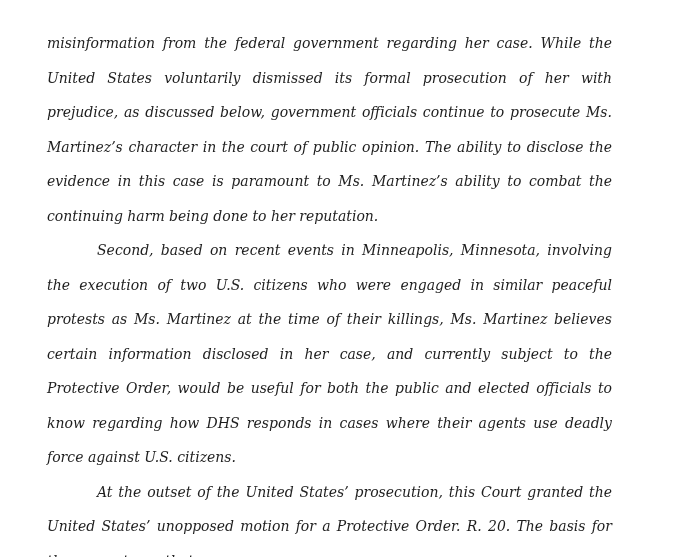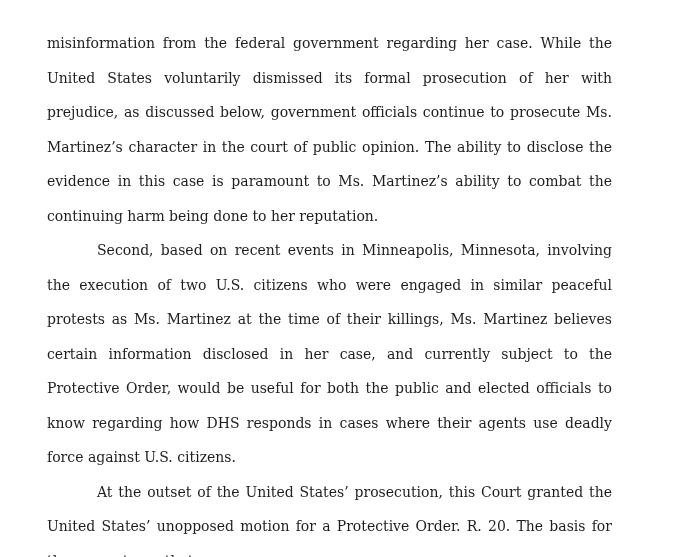--- a/index.html
+++ b/index.html
@@ -13,20 +13,21 @@
     height: 557px;
     background: var(--page-bg, #ffffff);
     overflow: hidden;
     box-sizing: border-box;
     padding: 26px 68px 0 47px;
     font-family: "DejaVu Serif", "Liberation Serif", serif;
     font-size: 14px;
     line-height: 34.5px;
     color: var(--ink, #1e1e1e);
     text-align: justify;
+    font-style: italic;
     -webkit-font-smoothing: antialiased;
   }
   .para {
     margin: 0;
     padding: 0;
     text-indent: 0;
   }
   .para.indented {
     text-indent: 50px;
   }

